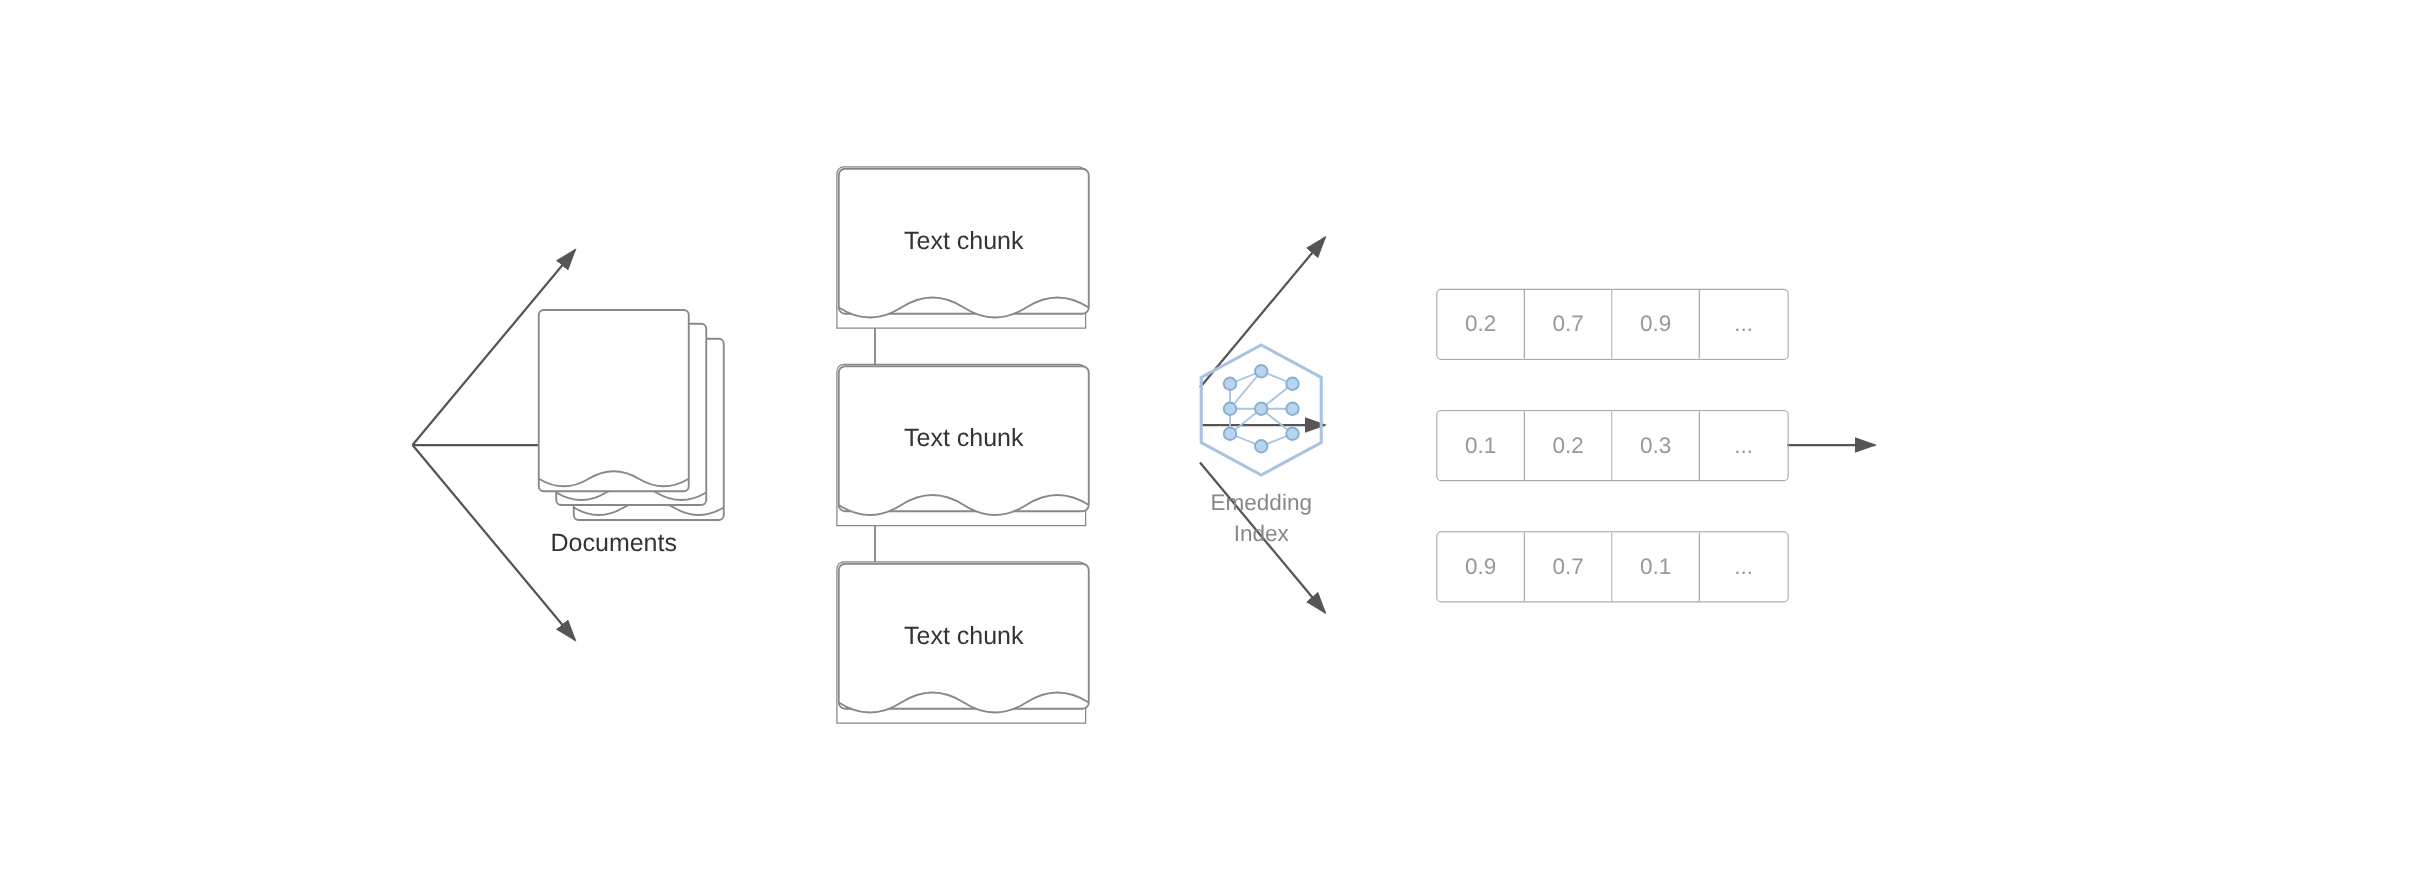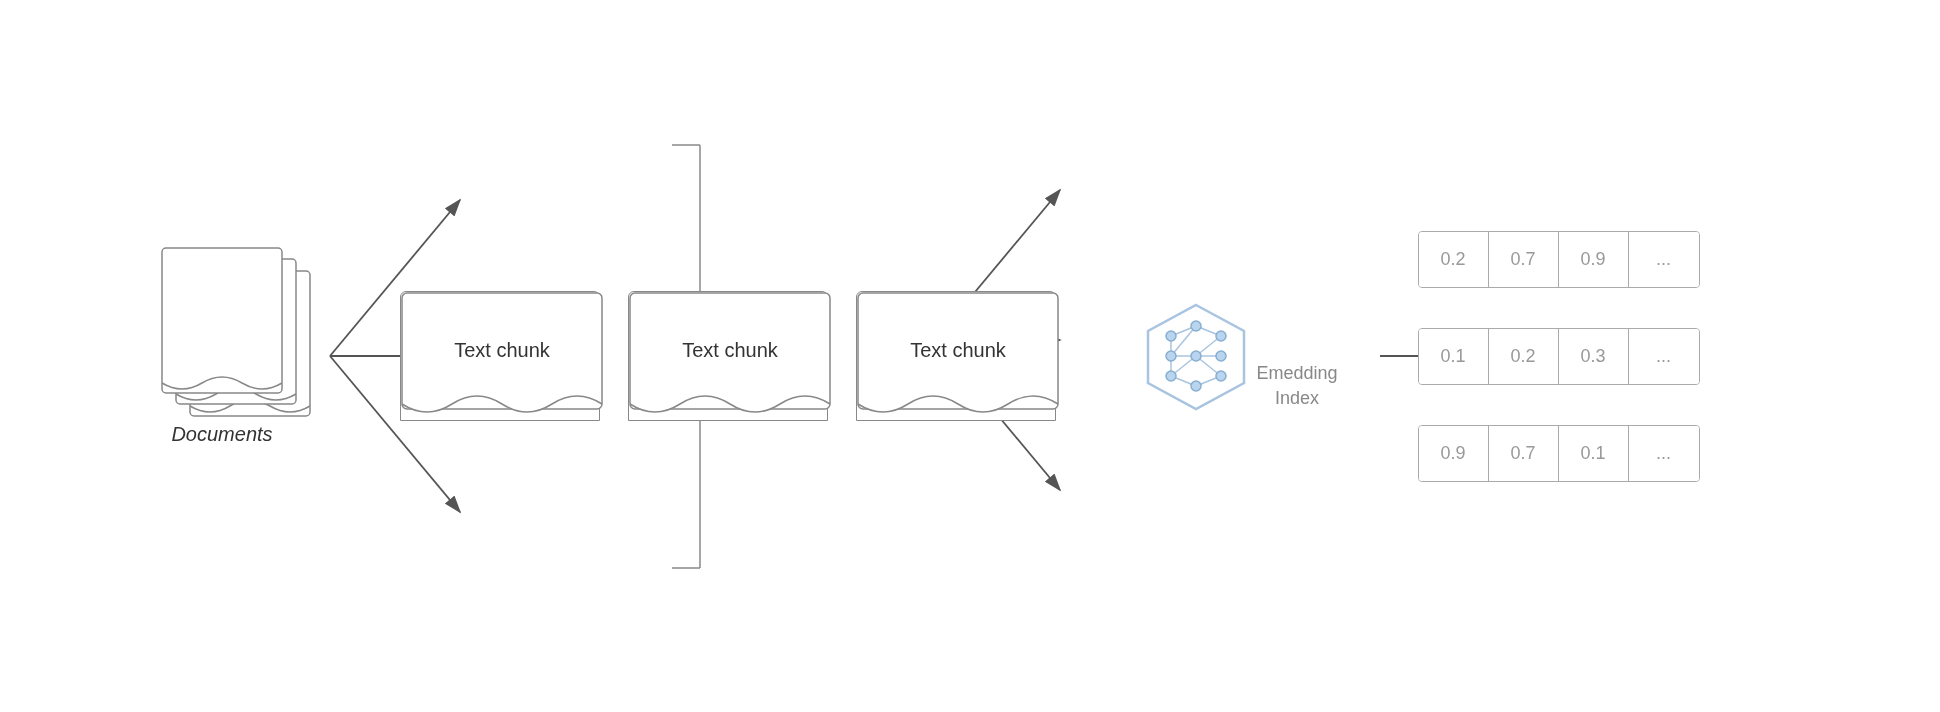--- a/index.html
+++ b/index.html
@@ -46,22 +46,22 @@
       display: flex;
       align-items: center;
       justify-content: center;
       font-size: 20px;
       color: #333;
     }
 
     
     .embedding-section {
       display: flex;
-      flex-direction: row;
-      align-items: flex-end;
+      flex-direction: column;
+      align-items: center;
       margin-right: 70px;
       position: relative;
     }
 
     .brain-icon {
       width: 120px;
       height: 110px;
     }
 
     .embedding-label {
@@ -147,38 +147,38 @@
 
     <line x1="960" y1="340" x2="1060" y2="340" stroke="#555" stroke-width="1.8" marker-end="url(#arrowhead)"></line>
 
     <line x1="960" y1="370" x2="1060" y2="490" stroke="#555" stroke-width="1.8" marker-end="url(#arrowhead)"></line>
 
     <line x1="1380" y1="356" x2="1500" y2="356" stroke="#555" stroke-width="1.8" marker-end="url(#arrowhead)"></line>
   </svg>
 
   <div class="flow-wrapper">
 
-    <div class="documents-stack" style="position:relative;width:160px;height:220px;margin-right:80px;font-style:italic;">
+    <div class="documents-stack" style="position:relative;width:160px;height:220px;margin-right:80px;">
       
       <svg width="160" height="220" viewBox="0 0 160 220">
 
         <rect x="30" y="25" width="120" height="145" rx="4" ry="4" fill="#fff" stroke="#888" stroke-width="1.5"></rect>
         <path d="M30,160 Q50,172 70,160 Q90,148 110,160 Q130,172 150,160" fill="none" stroke="#888" stroke-width="1.5"></path>
 
         <rect x="16" y="13" width="120" height="145" rx="4" ry="4" fill="#fff" stroke="#888" stroke-width="1.5"></rect>
         <path d="M16,148 Q36,160 56,148 Q76,136 96,148 Q116,160 136,148" fill="none" stroke="#888" stroke-width="1.5"></path>
 
         <rect x="2" y="2" width="120" height="145" rx="4" ry="4" fill="#fff" stroke="#888" stroke-width="1.5"></rect>
         <path d="M2,137 Q22,149 42,137 Q62,125 82,137 Q102,149 122,137" fill="none" stroke="#888" stroke-width="1.5"></path>
 
         <text x="62" y="195" text-anchor="middle" font-size="20" fill="#333" font-family="Arial">Documents</text>
       </svg>
     </div>
 
-    <div style="display:flex;flex-direction:row;gap:28px;margin-right:80px;position:relative;text-align:right;">
+    <div style="display:flex;flex-direction:column;gap:28px;margin-right:80px;position:relative;text-align:right;">
 
       <div class="chunk-box">
         <svg width="202" height="148" viewBox="0 0 202 148" style="position:absolute;top:0;left:0;">
           <rect x="1" y="1" width="200" height="116" rx="5" ry="5" fill="#fff" stroke="#888" stroke-width="1.5"></rect>
           <path d="M1,112 Q26,128 51,112 Q76,96 101,112 Q126,128 151,112 Q176,96 201,112" fill="#fff" stroke="#888" stroke-width="1.5"></path>
           <text x="101" y="65" text-anchor="middle" font-size="20" fill="#333" font-family="Arial">Text chunk</text>
         </svg>
         <span style="visibility:hidden">Text chunk</span>
       </div>
 

